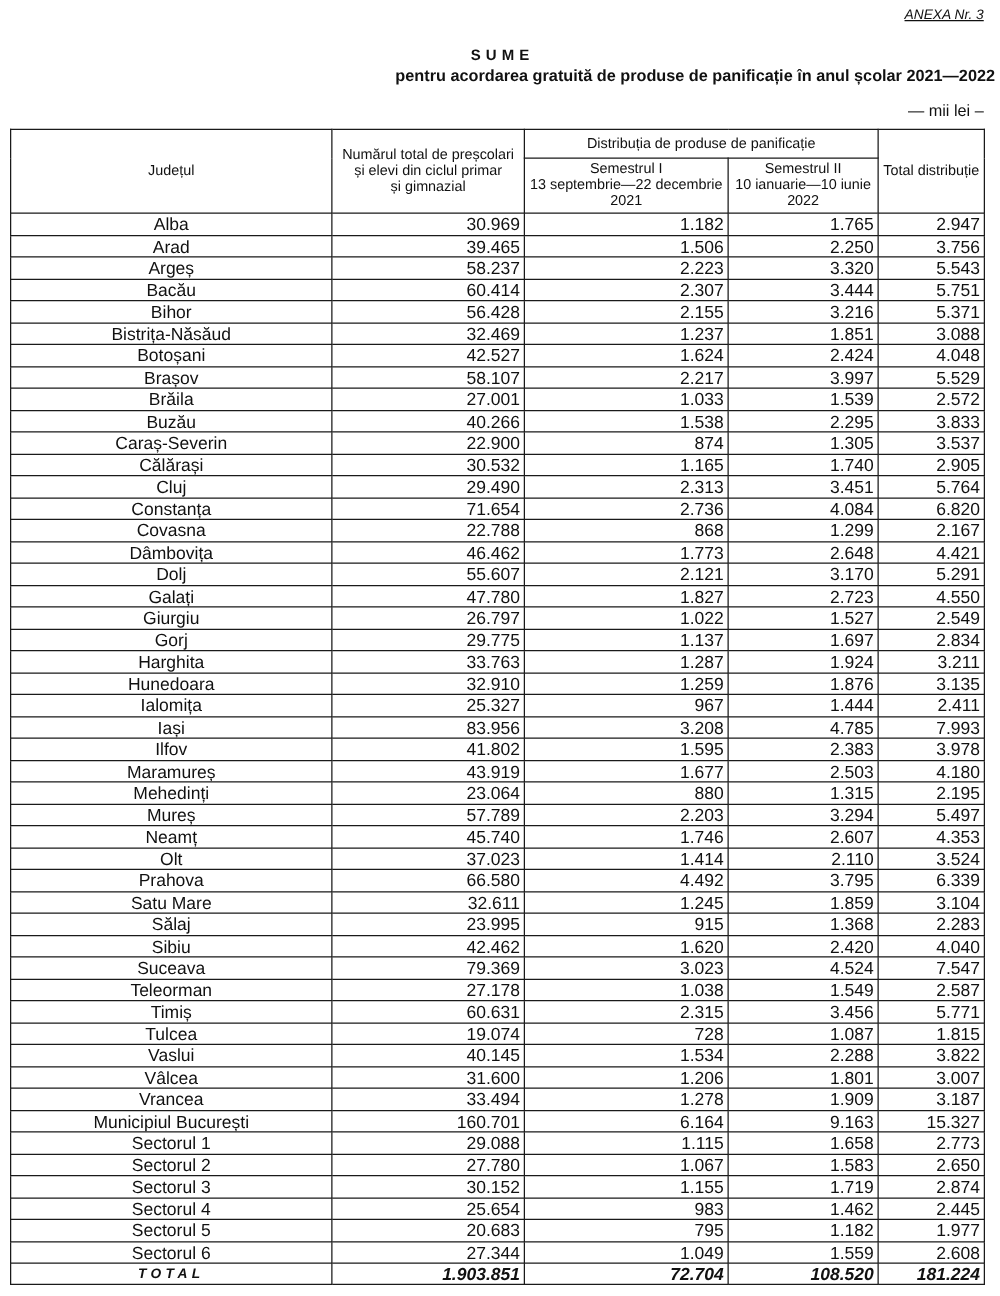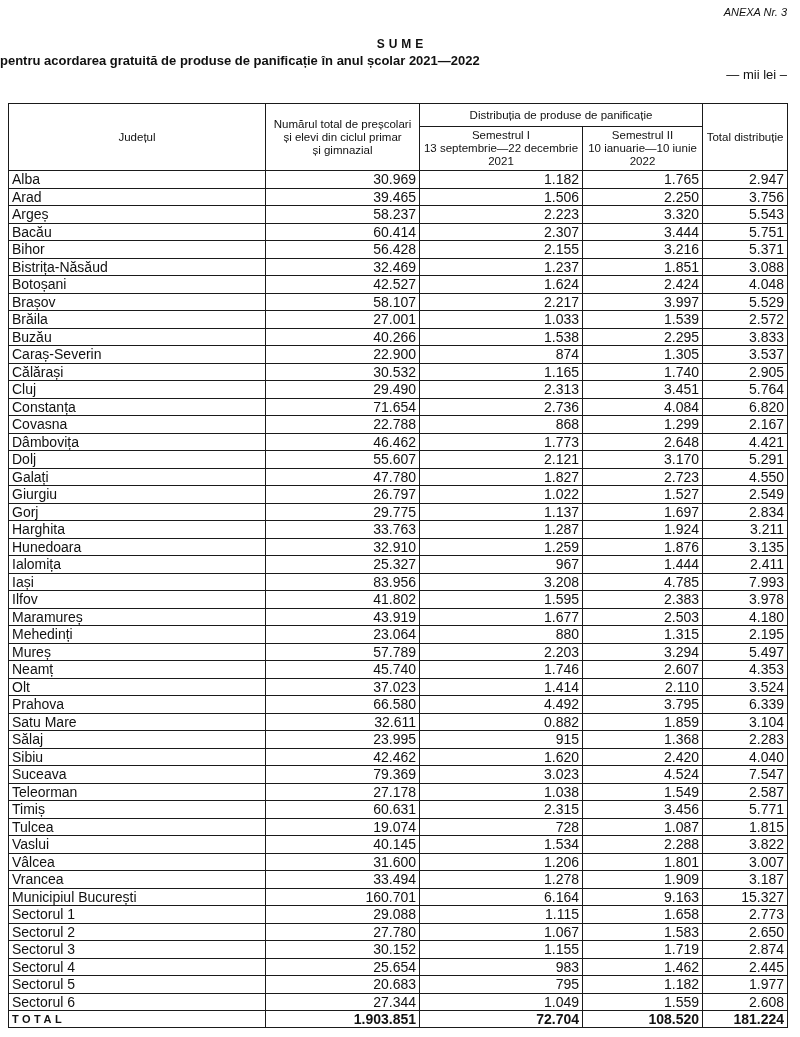--- a/index.html
+++ b/index.html
@@ -2,54 +2,54 @@
 <html><head>
 <meta charset="utf-8">
 <style>
   html, body { margin: 0; padding: 0; background: #ffffff; }
   body {
     width: 800px; height: 1037px; position: relative; overflow: hidden;
     font-family: "Liberation Sans", sans-serif; color: #111;
   }
   .annex {
     position: absolute; top: 6px; right: 13px;
-    font-size: 11px; font-style: italic; 
+    font-size: 11px; font-style: italic; text-decoration: underline;
   }
   .title1 {
     position: absolute; top: 37px; left: 0; width: 800px; text-align: center;
     font-size: 12px; font-weight: bold; letter-spacing: 4px; padding-left: 2px;
   }
   .title2 {
-    position: absolute; top: 53px; left: 0; width: 796px; text-align: left;
+    position: absolute; top: 53px; left: 0; width: 796px; text-align: right;
     font-size: 13px; font-weight: bold;
   }
   .unit {
-    position: absolute; top: 67px; right: 13px; font-size: 13px;
+    position: absolute; top: 81px; right: 13px; font-size: 13px;
   }
   table.main {
     position: absolute; left: 8px; top: 103px; width: 779px;
     border-collapse: collapse; table-layout: fixed;
     border: 1.5px solid #1a1a1a;
   }
   table.main th, table.main td {
     border: 1px solid #1a1a1a; padding: 0 3px; overflow: hidden; white-space: nowrap;
   }
   table.main th {
     font-weight: normal; font-size: 11.5px; line-height: 13px;
     text-align: center; vertical-align: middle; white-space: pre-line;
   }
   tr.h1 { height: 23px; }
   tr.h2 { height: 44px; }
   table.main tbody tr { height: 17.5px; }
   table.main td {
     font-size: 14px; line-height: 16px; vertical-align: middle;
   }
   td.num { text-align: right; padding-right: 2px; }
-  td.name { text-align: left; padding-left: 3px; }
-  tr.total-row td { font-weight: bold; border-top: 1.5px solid #1a1a1a; }
+  td.name { text-align: center; padding-left: 3px; }
+  tr.total-row td { font-weight: bold; border-top: 1.5px solid #1a1a1a; font-style: italic; }
   tr.total-row td.name { font-size: 11px; letter-spacing: 3.5px; }
 </style>
 </head>
 <body>
 
 <div class="annex">ANEXA Nr. 3</div>
 <div class="title1">SUME</div>
 <div class="title2">pentru acordarea gratuită de produse de panificație în anul școlar 2021—2022</div>
 <div class="unit">— mii lei –</div>
 
@@ -293,21 +293,21 @@
       <tr>
         <td class="name">Prahova</td>
         <td class="num">66.580</td>
         <td class="num">4.492</td>
         <td class="num">3.795</td>
         <td class="num">6.339</td>
       </tr>
       <tr>
         <td class="name">Satu Mare</td>
         <td class="num">32.611</td>
-        <td class="num">0.882</td>
+        <td class="num">1.245</td>
         <td class="num">1.859</td>
         <td class="num">3.104</td>
       </tr>
       <tr>
         <td class="name">Sălaj</td>
         <td class="num">23.995</td>
         <td class="num">915</td>
         <td class="num">1.368</td>
         <td class="num">2.283</td>
       </tr>

